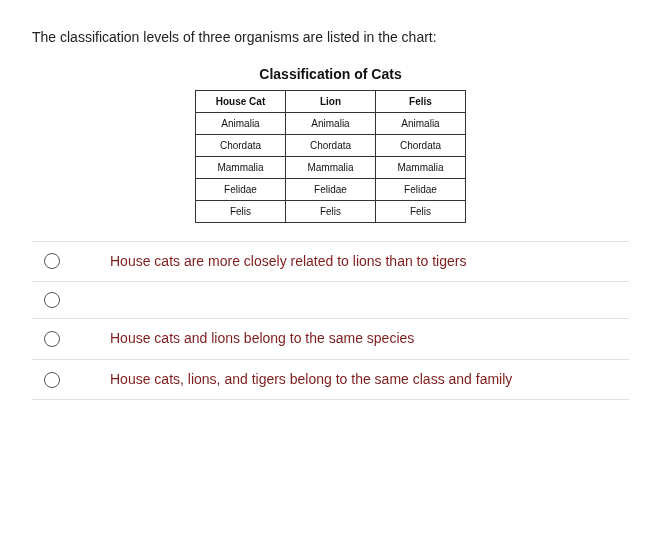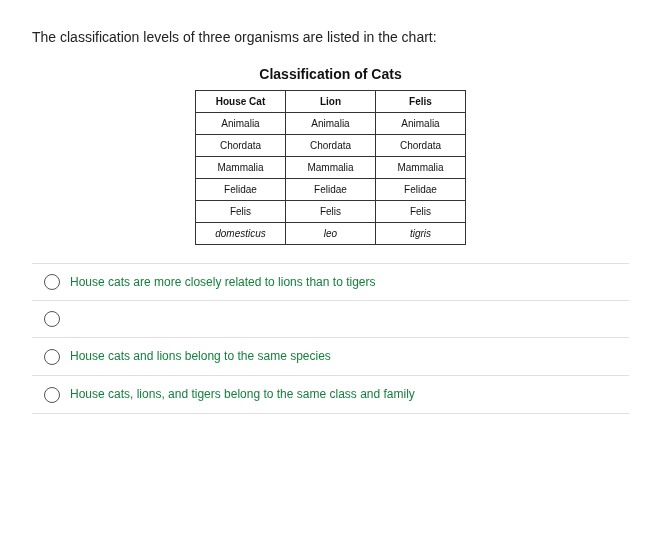--- a/index.html
+++ b/index.html
@@ -97,23 +97,24 @@
     .radio-circle {
       width: 16px;
       height: 16px;
       border-radius: 50%;
       border: 1.5px solid #555;
       flex-shrink: 0;
       background: #fff;
     }
 
     .option-label {
-      font-size: 12px;
-      color: #15803d;
+      font-size: 14px;
+      color: #7f1d1d;
       line-height: 1.4;
+      margin-left: 40px;
     }
   </style>
 </head>
 <body>
 
 <div class="card">
 
   <p class="intro-text">The classification levels of three organisms are listed in the chart:</p>
 
   <div class="table-section">
@@ -143,25 +144,20 @@
           <tr>
             <td>Felidae</td>
             <td>Felidae</td>
             <td>Felidae</td>
           </tr>
           <tr>
             <td>Felis</td>
             <td>Felis</td>
             <td>Felis</td>
           </tr>
-          <tr>
-            <td style="font-style: italic;">domesticus</td>
-            <td style="font-style: italic;">leo</td>
-            <td style="font-style: italic;">tigris</td>
-          </tr>
         </tbody>
     </table>
   </div>
 
 
   <ul class="options-list" id="options-list">
       <li class="option-item">
         <div class="radio-circle"></div>
         <span class="option-label">House cats are more closely related to lions than to tigers</span>
       </li>

